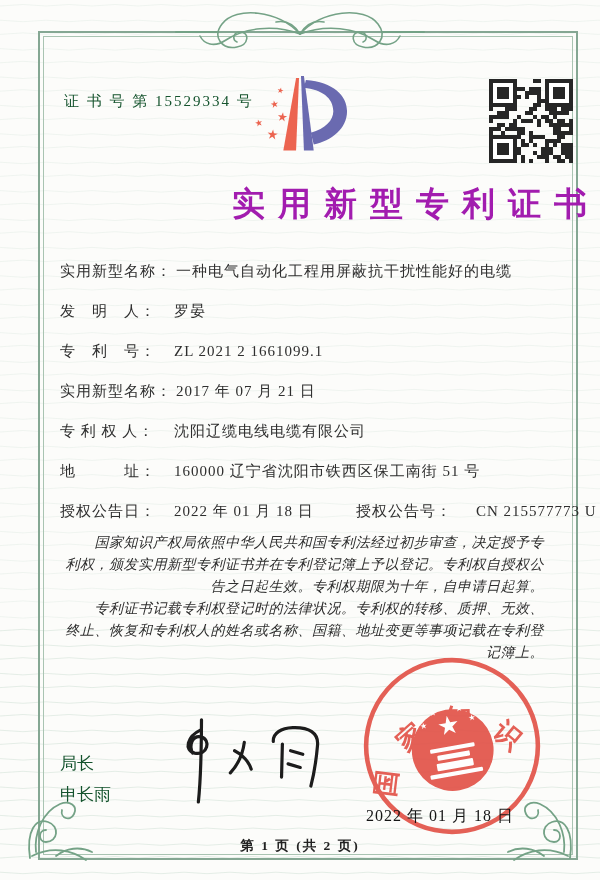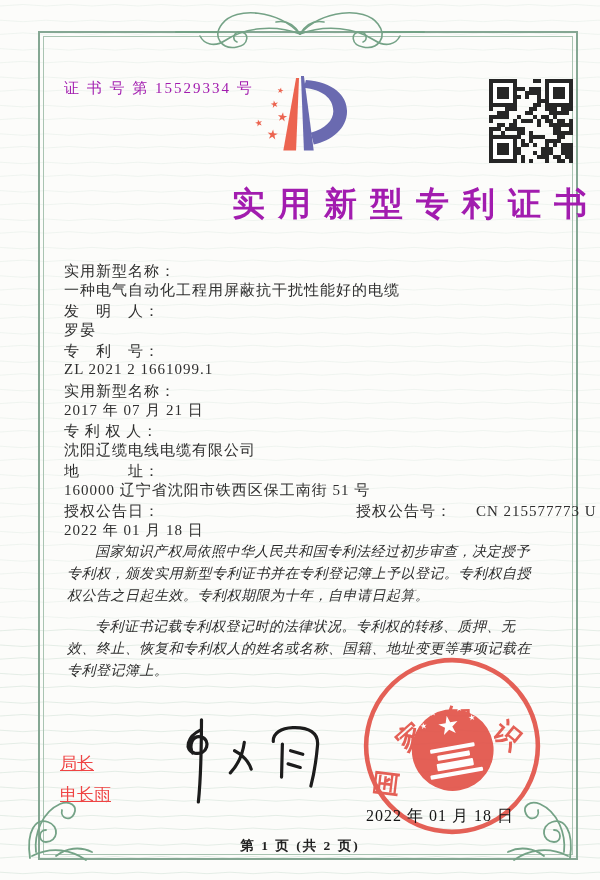--- a/index.html
+++ b/index.html
@@ -3,34 +3,34 @@
 <meta charset="utf-8">
 <style>
   html,body{margin:0;padding:0;background:#ffffff;}
   .page{position:relative;width:600px;height:880px;background:#fcfcfa;overflow:hidden;
         font-family:"Liberation Serif","DejaVu Serif",serif;color:#2e2e2e;}
   .waves{position:absolute;left:0;top:0;width:600px;height:880px;pointer-events:none;}
   .frame-outer{position:absolute;left:38px;right:22px;top:31px;bottom:20px;
         border:2px solid #85a793;}
   .frame-inner{position:absolute;left:3px;right:3px;top:3px;bottom:3px;
         border:1px solid #a9c4b2;}
-  .cert-no{position:absolute;left:64px;top:79px;font-size:15px;letter-spacing:2px;color:#a21caf;}
+  .cert-no{position:absolute;left:64px;top:92px;font-size:15px;letter-spacing:2px;color:#14532d;}
   .logo{position:absolute;left:230px;top:74px;width:140px;height:98px;}
   .qr{position:absolute;left:489px;top:79px;width:84px;height:84px;}
   .title{position:absolute;left:0;right:0;top:182px;text-align:right;
         font-size:33px;font-weight:600;letter-spacing:13px;color:#a21caf;}
   .row{position:absolute;left:60px;right:36px;font-size:15px;letter-spacing:1px;
-        display:flex;align-items:baseline;white-space:nowrap;flex-direction:column;}
+        display:flex;align-items:baseline;white-space:nowrap;}
   .flabel{display:inline-block;min-width:110px;}
   .fvalue{margin-left:4px;}
   .pair2{position:absolute;left:296px;top:0;display:flex;align-items:baseline;gap:20px;}
   .paras{position:absolute;left:58px;right:56px;top:532px;font-size:14px;line-height:22px;
         font-style:italic;letter-spacing:0.5px;color:#2d2d2d;}
-  .paras p{margin:9px;text-indent:2em;}
-  .director{position:absolute;left:60px;top:748px;font-size:17px;line-height:31px;color:#ef4444;text-decoration:underline;}
+  .paras p{margin:0;text-indent:2em;text-align:right;}
+  .director{position:absolute;left:60px;top:748px;font-size:17px;line-height:31px;color:#14532d;}
   .signature{position:absolute;left:150px;top:712px;width:210px;height:100px;transform:rotate(-2deg);}
   .seal{position:absolute;left:360px;top:654px;width:184px;height:184px;transform:rotate(-10deg);opacity:0.92;}
   .seal-date{position:absolute;left:366px;top:806px;font-size:16px;color:#161616;letter-spacing:1px;font-weight:500;}
   .footer{position:absolute;left:0;right:0;top:837px;text-align:center;font-size:13.5px;
         letter-spacing:2px;color:#222;font-weight:bold;}
   .flourish-top{position:absolute;left:174px;top:2px;width:252px;height:58px;}
   .corner-bl{position:absolute;left:16px;top:760px;width:100px;height:102px;}
   .corner-br{position:absolute;left:484px;top:760px;width:100px;height:102px;transform:scaleX(-1);}
 </style>
 </head>

